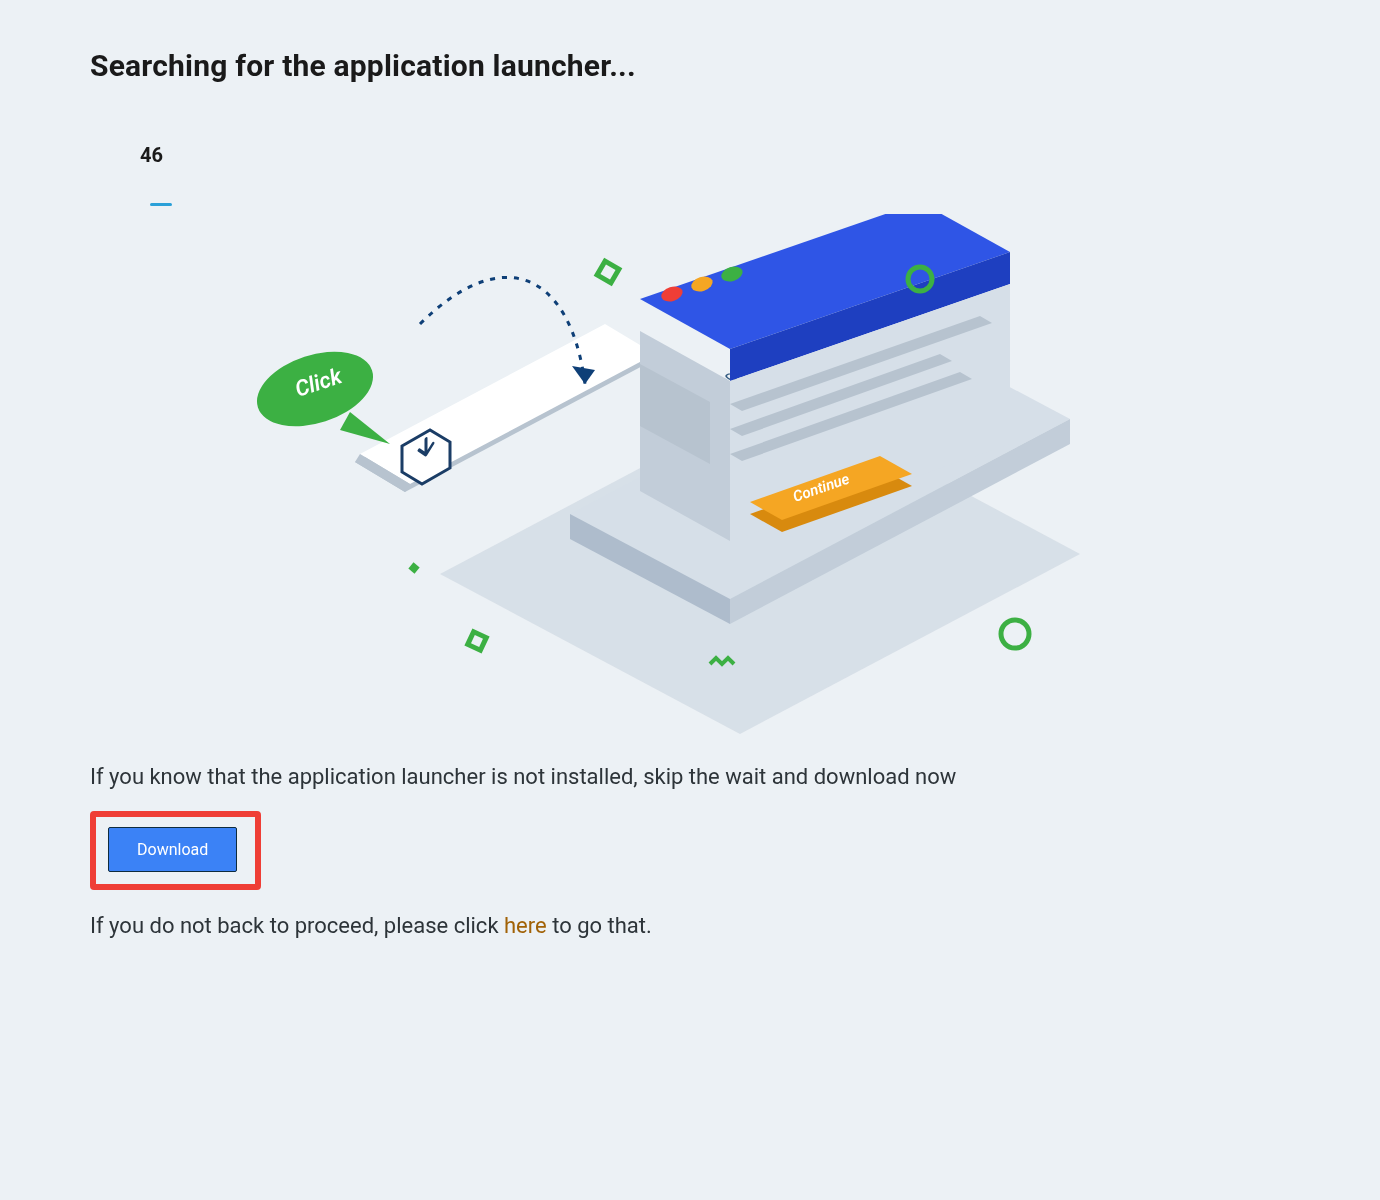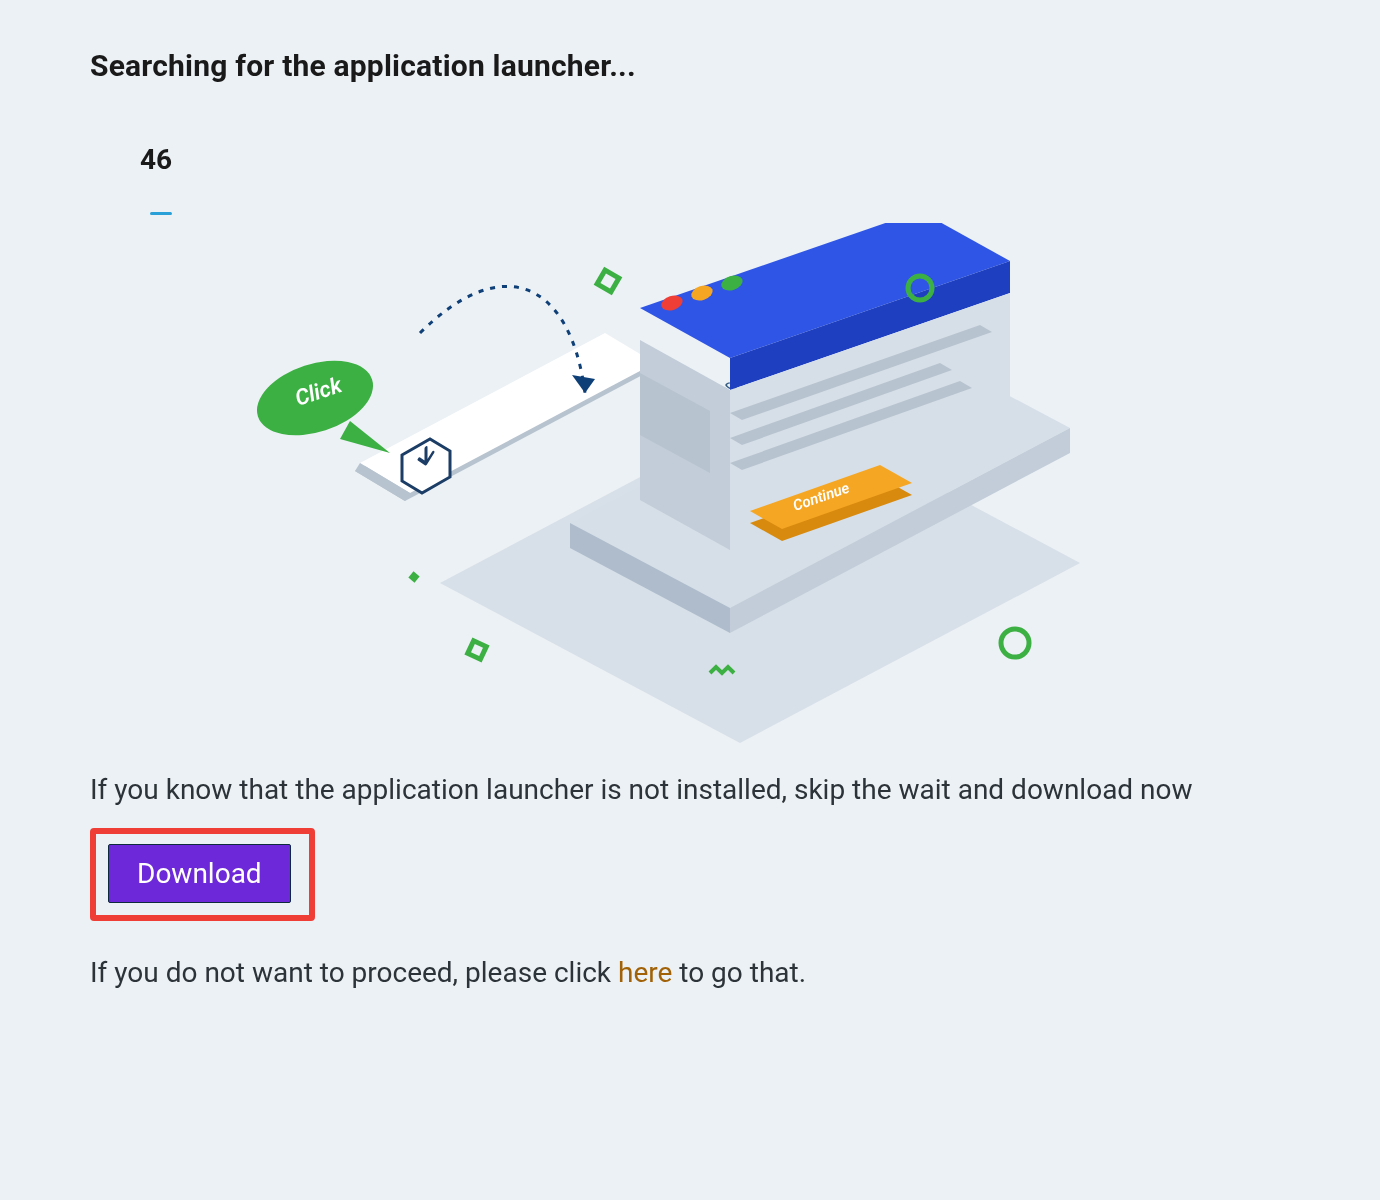--- a/index.html
+++ b/index.html
@@ -1,26 +1,26 @@
 <!DOCTYPE html>
 <html><head>
 <meta charset="utf-8">
 <style>
   html,body{margin:0;padding:0;background:#ecf1f5;font-family:-apple-system,BlinkMacSystemFont,"Segoe UI",Roboto,Arial,sans-serif;color:#1a1a1a;}
   .page{width:1380px;height:1200px;position:relative;box-sizing:border-box;padding:48px 90px 0 90px;}
   h1.title{font-size:30px;font-weight:700;margin:0 0 60px 0;letter-spacing:.2px;}
   .count-block{margin-left:50px;margin-bottom:28px;}
-  .count{font-size:28px;font-weight:700;}
+  .count{font-size:20px;font-weight:700;}
   .spinner{margin-top:36px;margin-left:10px;width:22px;height:3px;background:#2aa0d8;border-radius:2px;}
   .illus{position:relative;width:900px;height:520px;margin:-20px auto 30px auto;}
   .illus svg{width:100%;height:100%;}
   .msgs{margin-top:10px;}
-  .msg{font-size:28px;color:#2d3439;margin:17px 0 22px 0;}
+  .msg{font-size:22px;color:#2d3439;margin:5px 0 22px 0;}
   .btn-wrap{display:inline-block;border:6px solid #ef3e36;border-radius:4px;padding:10px 18px 12px 12px;margin-bottom:18px;}
-  .btn{display:inline-block;background:#6d28d9;color:#fff;font-size:28px;padding:12px 28px;border:1px solid #0e2b3d;border-radius:2px;cursor:pointer;}
+  .btn{display:inline-block;background:#3b82f6;color:#fff;font-size:16px;padding:12px 28px;border:1px solid #0e2b3d;border-radius:2px;cursor:pointer;}
   .link{color:#a16207;cursor:pointer;}
 </style>
 </head>
 <body>
 
 <div class="page">
 
   <h1 class="title">Searching for the application launcher...</h1>
 
   <div class="count-block">
@@ -119,17 +119,17 @@
   </div>
 
   <div class="msgs">
     <p class="msg">If you know that the application launcher is not installed, skip the wait and download now</p>
 
     <div class="btn-wrap">
       <div class="btn">Download</div>
     </div>
 
     <p class="msg">
-      <span>If you do not want to proceed, please click </span><span class="link">here</span><span> to go that.</span>
+      <span>If you do not back to proceed, please click </span><span class="link">here</span><span> to go that.</span>
     </p>
   </div>
 
 </div>
 
 </body></html>

